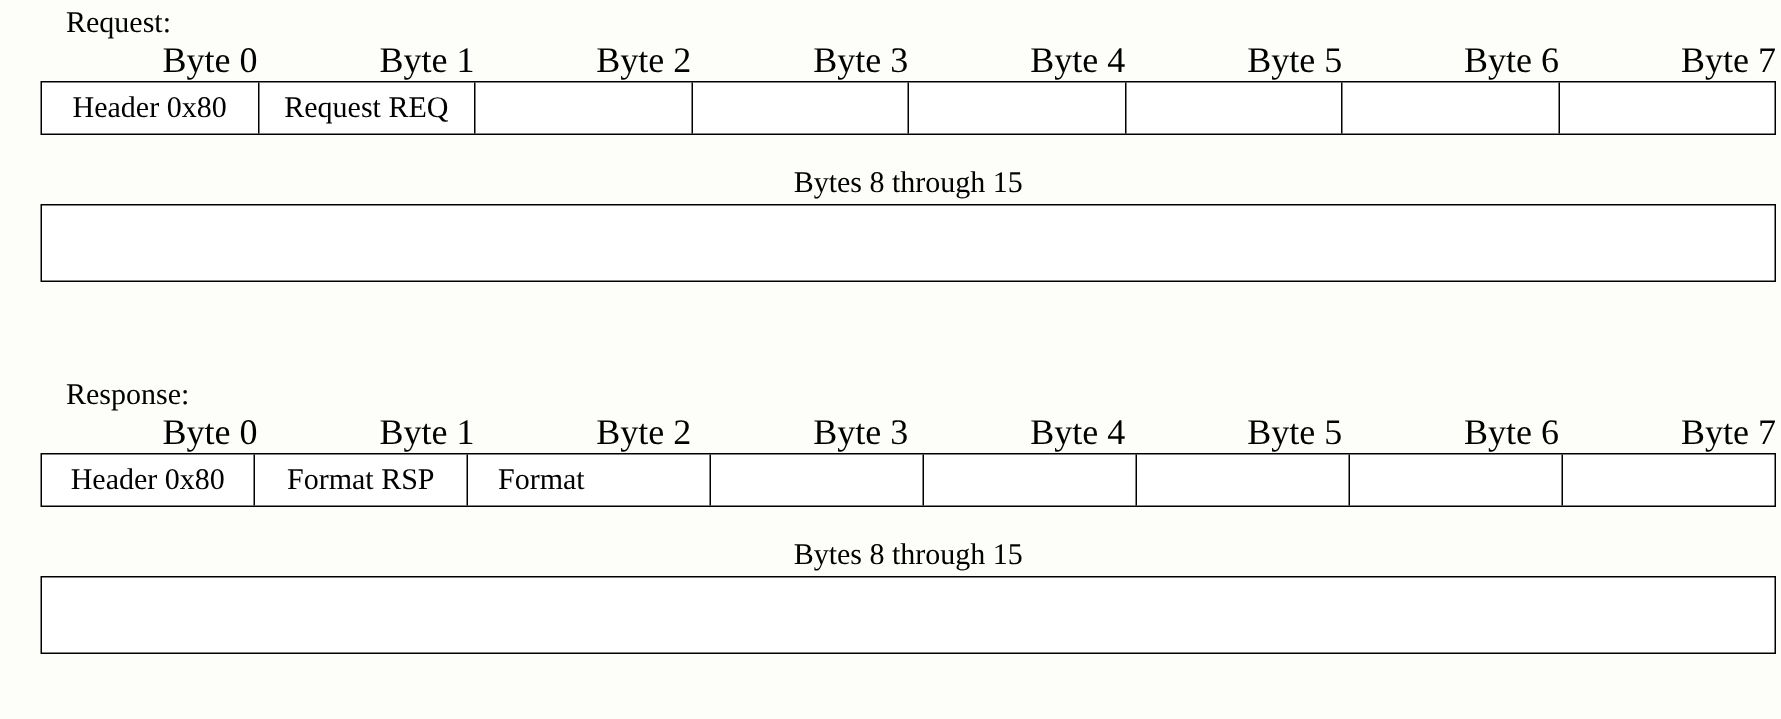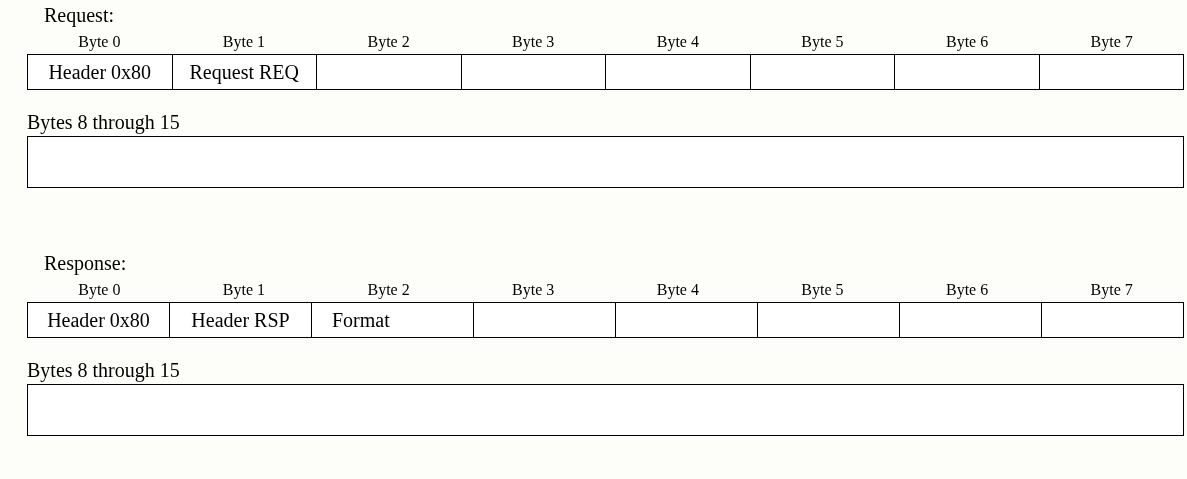--- a/index.html
+++ b/index.html
@@ -40,22 +40,22 @@
   }
 
   
   .byte-headers {
     display: flex;
     width: 1157px;
     margin-top: 1px;
   }
   .byte-header {
     flex: 1 1 0;
-    text-align: center;
-    font-size: 16px;
+    text-align: right;
+    font-size: 24px;
     line-height: 25px;
     white-space: nowrap;
   }
 
   
   .byte-row {
     display: flex;
     width: 1157px;
     border: 1px solid #000000;
     box-sizing: border-box;
@@ -78,21 +78,21 @@
     border-right: none;
   }
   .byte-cell.align-left {
     justify-content: flex-start;
     padding-left: 20px;
   }
 
   
   .tail-label {
     width: 1157px;
-    text-align: left;
+    text-align: center;
     font-size: 20px;
     line-height: 25px;
     margin-top: 20px;
     white-space: nowrap;
   }
   .tail-box {
     width: 1157px;
     height: 52px;
     border: 1px solid #000000;
     box-sizing: border-box;
@@ -146,21 +146,21 @@
       <div class="byte-header">Byte 2</div>
       <div class="byte-header">Byte 3</div>
       <div class="byte-header">Byte 4</div>
       <div class="byte-header">Byte 5</div>
       <div class="byte-header">Byte 6</div>
       <div class="byte-header">Byte 7</div>
     </div>
 
     <div class="byte-row">
       <div class="byte-cell">Header 0x80</div>
-      <div class="byte-cell">Header RSP</div>
+      <div class="byte-cell">Format RSP</div>
       <div class="byte-cell align-left">Format</div>
       <div class="byte-cell"></div>
       <div class="byte-cell"></div>
       <div class="byte-cell"></div>
       <div class="byte-cell"></div>
       <div class="byte-cell"></div>
     </div>
 
     <div class="tail-label">Bytes 8 through 15</div>
 

